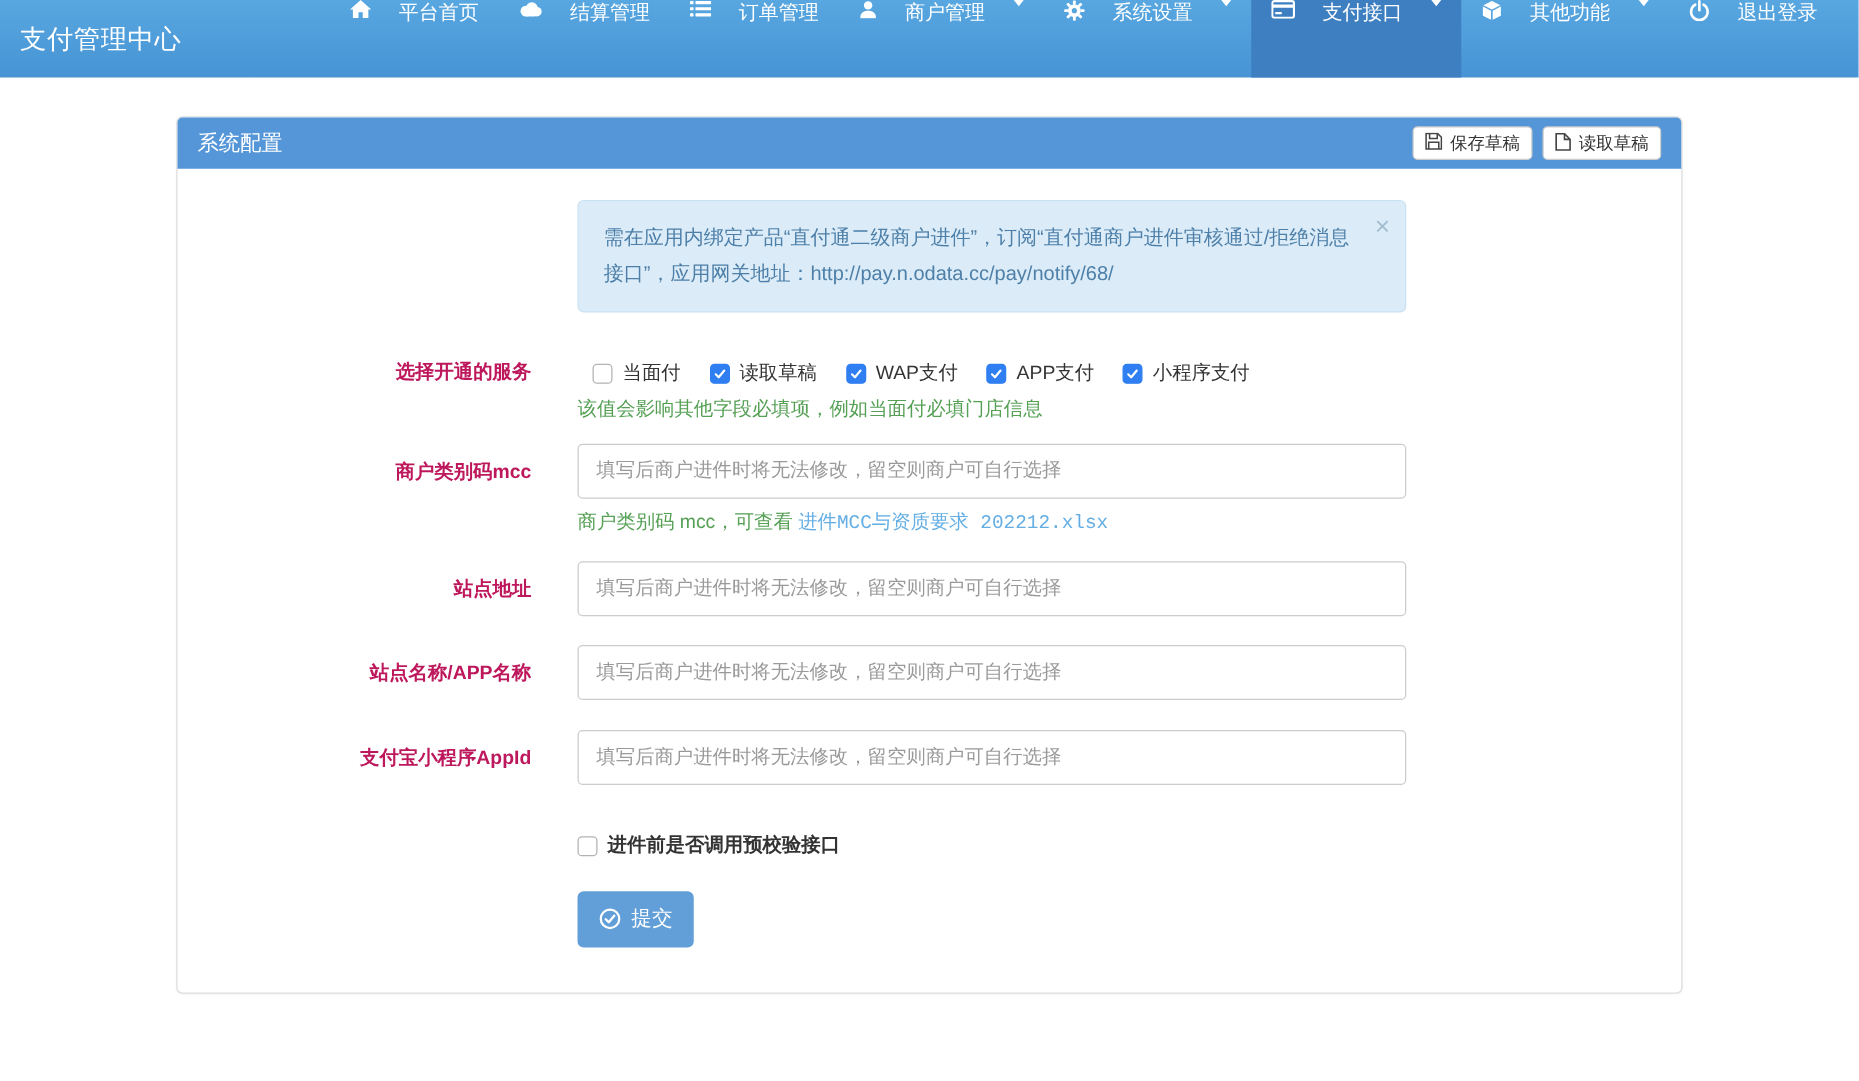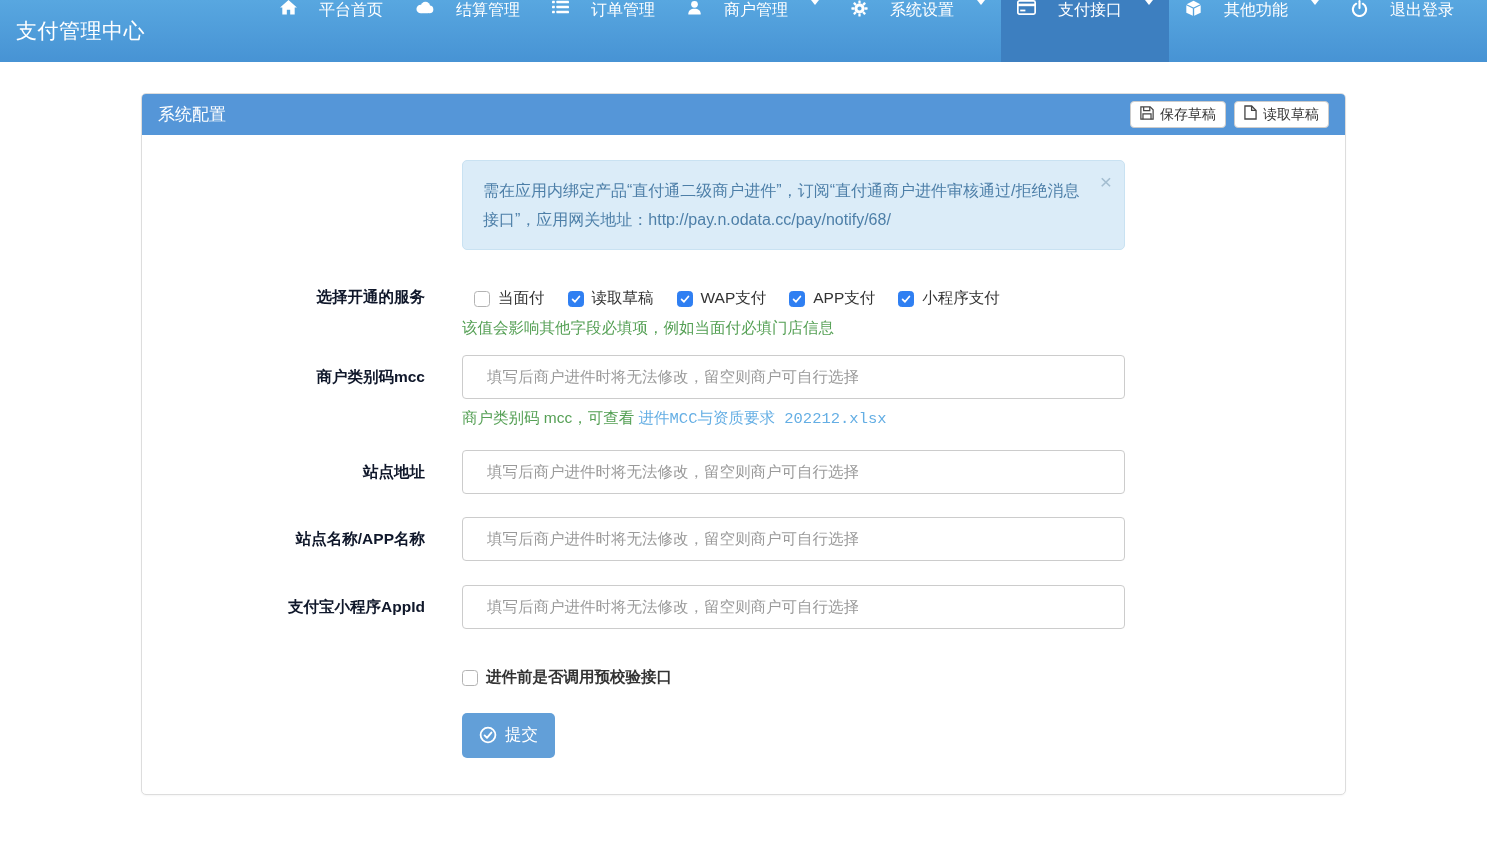--- a/index.html
+++ b/index.html
@@ -30,42 +30,42 @@
   }
   .panel-header{
     background:var(--panel-header);height:41px;display:flex;align-items:center;
     padding:0 16px;border-radius:4px 4px 0 0;
   }
   .panel-title{color:#fff;font-size:17px;}
   .panel-actions{margin-left:auto;display:flex;gap:8px;}
   .btn-draft{
     background:#fff;border:1px solid #ccc;border-radius:4px;height:27px;padding:0 9px;
     display:inline-flex;align-items:center;gap:6px;font-size:14px;color:#333;cursor:pointer;
-    font-family:Liberation Mono, monospace;
+    font-family:Liberation Sans, sans-serif;
   }
   .panel-body{padding:25px 15px 36px;}
   
   .alert{
     margin-left:305px;width:663px;background:var(--alert-bg);border:1px solid var(--alert-border);
     border-radius:5px;color:var(--alert-text);font-size:16px;line-height:29px;
     padding:15px 44px 15px 20px;position:relative;margin-bottom:37px;
   }
   .alert-close{
     position:absolute;top:10px;right:12px;background:none;border:none;cursor:pointer;
     font-size:21px;line-height:1;color:#a3bdd0;font-family:inherit;
   }
   
   .form-row{display:flex;align-items:flex-start;}
   .label-col{
-    width:305px;padding-right:37px;text-align:right;font-weight:bold;font-size:15.5px;color:#0f172a;
+    width:305px;padding-right:37px;text-align:right;font-weight:bold;font-size:15.5px;color:#be185d;
   }
   .label-col.mid{padding-top:12px;}
   .control-col{width:663px;}
   .form-control{
-    width:100%;height:44px;border:1px solid #ccc;border-radius:4px;padding:0 24px;
+    width:100%;height:44px;border:1px solid #ccc;border-radius:4px;padding:0 14px;
     font-size:15.5px;color:#6d28d9;font-family:inherit;outline:none;
   }
   .form-control::placeholder{color:#9a9a9a;}
   .help-green{color:var(--help-green);font-size:15.5px;margin-top:8px;line-height:22px;}
   .help-link{color:var(--link);text-decoration:none;cursor:pointer;font-family:Liberation Mono, monospace;}
   .checkbox-group{display:flex;align-items:center;gap:23px;font-size:15.5px;color:#333;padding-top:1px;margin-left:12px;}
   .cb{display:inline-flex;align-items:center;gap:8px;cursor:pointer;}
   .cb-box{
     width:16px;height:16px;border-radius:3.5px;border:1.5px solid #b3b3b3;background:#fff;
     display:inline-flex;align-items:center;justify-content:center;flex:none;

